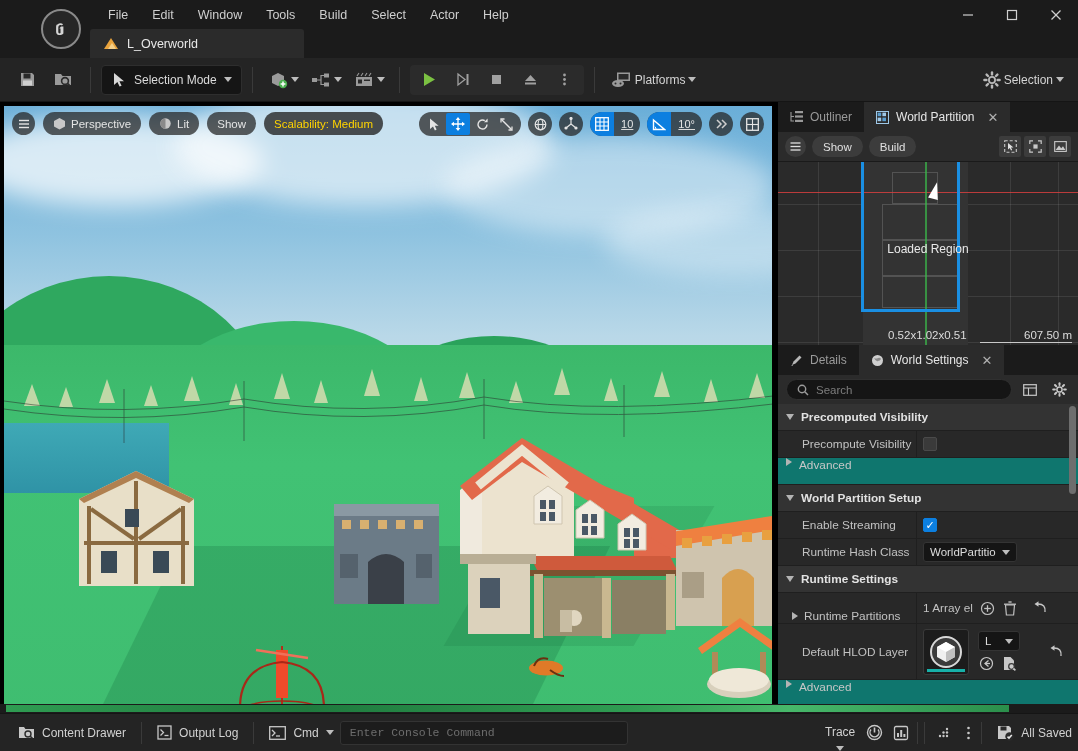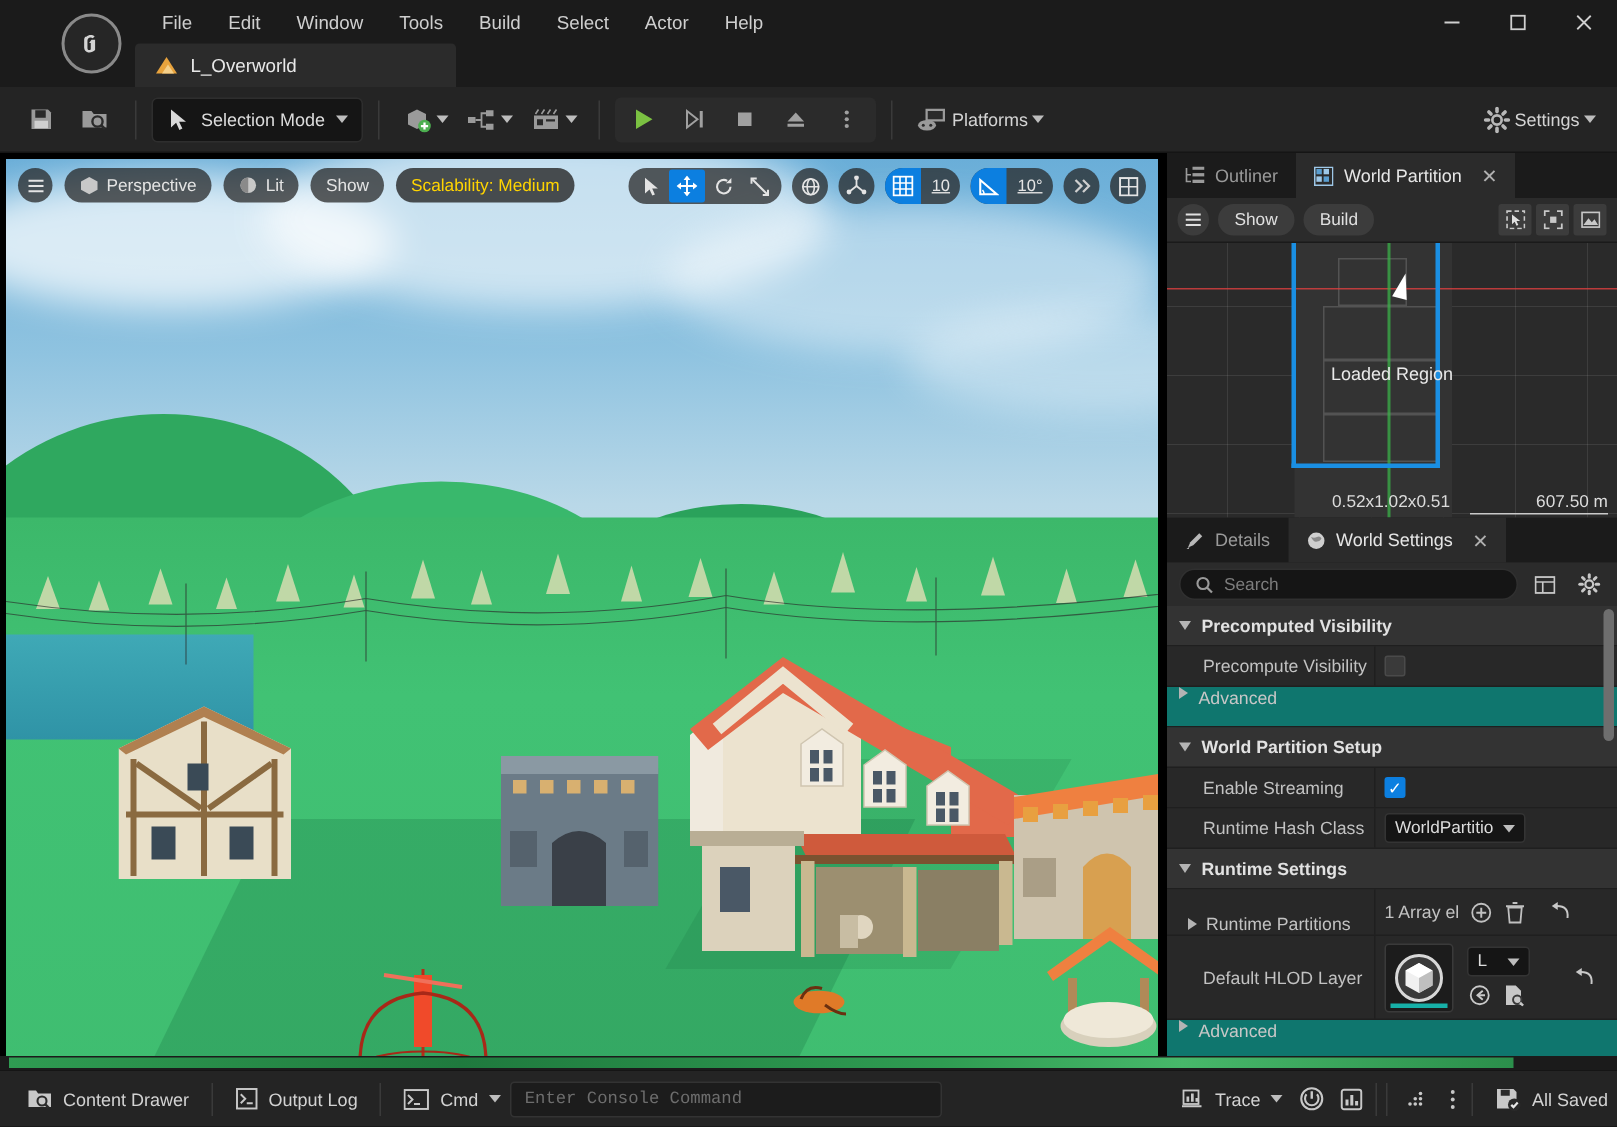--- a/index.html
+++ b/index.html
@@ -395,21 +395,21 @@
               <line x1="9" y1="1.4" x2="9" y2="3.4"></line>
               <line x1="9" y1="14.6" x2="9" y2="16.6"></line>
               <line x1="1.4" y1="9" x2="3.4" y2="9"></line>
               <line x1="14.6" y1="9" x2="16.6" y2="9"></line>
               <line x1="3.6" y1="3.6" x2="5" y2="5"></line>
               <line x1="13" y1="13" x2="14.4" y2="14.4"></line>
               <line x1="14.4" y1="3.6" x2="13" y2="5"></line>
               <line x1="5" y1="13" x2="3.6" y2="14.4"></line>
             </g>
           </svg>
-        <span class="tb-label">Settings</span>
+        <span class="tb-label">Selection</span>
         <div class="caret"></div>
       </div>
     </div>
   </div>
 
   <div class="body">
 
     <div class="viewport">
       <div class="scene">
         <div class="sky"></div>
@@ -1031,21 +1031,21 @@
           <line x1="7" y1="10" x2="11" y2="10" stroke="#c8c8c8" stroke-width="1.3"></line>
         </svg>
       <span>Cmd</span>
       <div class="caret"></div>
     </div>
     <div class="cmd-input">
       <span>Enter Console Command</span>
     </div>
 
     <div class="sb-right">
-      <div class="sb-item" style="padding-right:6px;">
+      <div class="sb-item" style="padding-right:6px;flex-direction:column;">
         <svg width="16" height="15" viewBox="0 0 16 15">
             <rect x="2" y="2" width="10" height="9" fill="none" stroke="#c8c8c8" stroke-width="1.2"></rect>
             <g fill="#c8c8c8">
               <rect x="4" y="6" width="1.8" height="3.5"></rect>
               <rect x="7" y="4" width="1.8" height="5.5"></rect>
               <rect x="10" y="7" width="1.8" height="2.5"></rect>
             </g>
             <line x1="1" y1="12.5" x2="14" y2="12.5" stroke="#c8c8c8" stroke-width="1.2"></line>
           </svg>
         <span>Trace</span>

